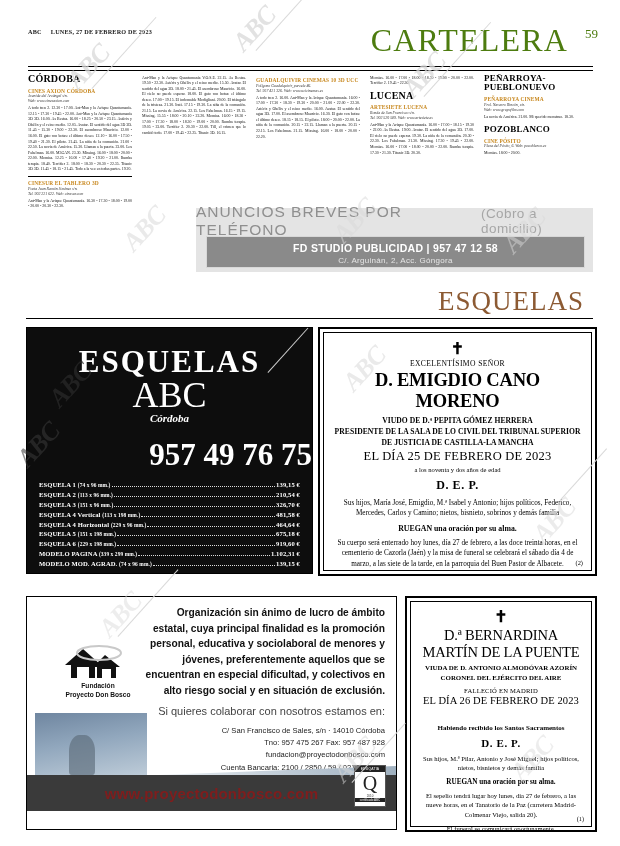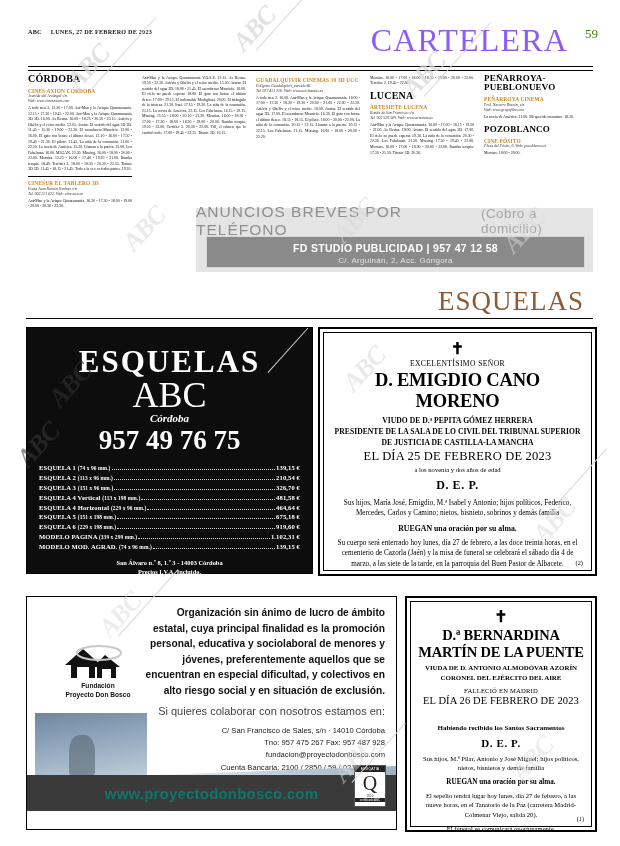--- a/index.html
+++ b/index.html
@@ -17,21 +17,21 @@
   .wm-slash{position:absolute;background:#d7d7d7;height:1.4px;z-index:60;
       transform-origin:left center;pointer-events:none;opacity:.95;}
 
   
   .masthead{position:absolute;left:28px;top:28px;font-size:6.2px;letter-spacing:.25px;
     color:#1a1a1a;font-family:"Liberation Serif",serif;}
   .masthead b{font-weight:700;}
   .masthead .dt{margin-left:9px;font-weight:700;letter-spacing:.2px;}
 
   .section-title{position:absolute;right:52px;top:22px;font-size:32px;
-     letter-spacing:1.2px;color:#8b5cf6;font-family:"Liberation Serif",serif;}
+     letter-spacing:1.2px;color:#4d7c0f;font-family:"Liberation Serif",serif;}
   .pagenum{position:absolute;right:22px;top:26px;font-size:13px;color:#4d7c0f;
      font-family:"Liberation Serif",serif;}
 
   .rule{position:absolute;background:#000;}
 
   
   .listings{position:absolute;left:28px;top:74px;width:565px;height:122px;}
   .lcol{position:absolute;top:0;width:104px;font-size:3.9px;line-height:1.42;
         color:#111;text-align:justify;}
   .lcol.c1{left:0;}
@@ -69,22 +69,22 @@
 
   
   .pricepanel{position:absolute;left:26px;top:327px;width:285px;height:245px;
      background:#0d0d0d;color:#fff;border:1px solid #000;}
   .pp-esq{text-align:center;font-weight:700;font-size:31px;letter-spacing:2px;
      margin-top:16px;font-family:"Liberation Serif",serif;}
   .pp-abc{text-align:center;font-size:36px;letter-spacing:0px;margin-top:-6px;
      font-family:"Liberation Serif",serif;}
   .pp-cord{text-align:center;font-size:11px;font-style:italic;font-weight:700;
      margin-top:-4px;}
-  .pp-tel{text-align:center;font-size:27px;font-weight:700;letter-spacing:0px;
-     margin-top:1px;}
+  .pp-tel{text-align:right;font-size:31px;font-weight:700;letter-spacing:0px;
+     margin-top:13px;}
   .pp-list{margin:8px 12px 0 12px;}
   .pp-row{display:flex;align-items:baseline;font-size:6.6px;font-weight:700;
      letter-spacing:.1px;margin-bottom:2.4px;white-space:nowrap;}
   .pp-row .nm{font-size:6.6px;}
   .pp-row .nm em{font-style:normal;font-size:5.4px;font-weight:700;}
   .pp-row .dots{flex:1;border-bottom:1px dotted #ffffff;margin:0 1px 1.5px 1px;
      height:5px;opacity:.85;}
   .pp-row .pr{font-size:6.6px;}
   .pp-foot{text-align:center;font-size:6.4px;font-weight:700;margin-top:7px;line-height:1.5;}
 
@@ -105,21 +105,21 @@
   .o-fam{font-size:7.2px;line-height:1.45;margin-top:5px;}
   .o-ruegan{font-size:7.8px;font-weight:700;margin-top:5px;}
   .o-body{font-size:7.2px;line-height:1.45;margin-top:5px;text-align:center;}
   .o-ref{position:absolute;right:8px;bottom:4px;font-size:6.4px;}
 
   
   .obit2{position:absolute;left:405px;top:596px;width:188px;height:232px;
      background:#fff;border:2px solid #000;}
   .obit2 .inner{position:absolute;left:3px;top:3px;right:3px;bottom:3px;
      border:1px solid #000;padding:4px 7px 0 7px;text-align:center;}
-  .o2-name{font-size:14.5px;font-weight:700;letter-spacing:-.2px;line-height:1.15;
+  .o2-name{font-size:14.5px;font-weight:400;letter-spacing:-.2px;line-height:1.15;
      margin:1px 0 3px 0;}
   .o2-sub{font-size:6.9px;font-weight:700;line-height:1.4;}
   .o2-fall{font-size:6.6px;letter-spacing:.2px;margin-top:4px;}
   .o2-date{font-size:10.5px;letter-spacing:.1px;margin-top:1px;}
   .o2-sac{font-size:7px;font-weight:700;margin-top:18px;}
   .o2-dep{font-size:11px;font-weight:700;letter-spacing:.6px;margin-top:5px;}
   .o2-fam{font-size:6.6px;line-height:1.45;margin-top:5px;}
   .o2-ruegan{font-size:7.2px;font-weight:700;margin-top:5px;}
   .o2-body{font-size:6.6px;line-height:1.45;margin-top:5px;}
   .o2-ref{position:absolute;right:7px;bottom:4px;font-size:6.2px;}
@@ -140,21 +140,21 @@
   .bosco-photo{position:absolute;left:8px;top:116px;width:112px;height:74px;
      background:linear-gradient(170deg,#6f86a0 0%,#91a7bd 40%,#c9d5df 100%);}
   .bosco-photo .fig{position:absolute;left:34px;top:22px;width:26px;height:40px;
      background:#5c6b7a;border-radius:40% 40% 10% 10%;opacity:.65;}
   .bosco-swoosh{position:absolute;left:0;top:176px;width:369px;height:22px;
      background:linear-gradient(100deg,#ffffff 0%,#e9eef2 35%,#b9c6d2 75%,#9fb0bf 100%);
      transform:skewY(-2.2deg);}
   .bosco-bar{position:absolute;left:0;bottom:18px;width:369px;height:36px;
      background:#3a3a3a;}
   .bosco-url{position:absolute;left:0;bottom:18px;width:369px;height:36px;
-     display:flex;align-items:center;justify-content:center;color:#0f766e;
+     display:flex;align-items:center;justify-content:center;color:#7f1d1d;
      font-family:"Liberation Sans",sans-serif;font-weight:700;font-size:15px;
      letter-spacing:.2px;}
   .bosco-seal{position:absolute;right:10px;bottom:22px;width:30px;height:40px;
      background:#fff;border:1px solid #555;text-align:center;}
   .bosco-seal .top{background:#222;color:#fff;font-size:3.4px;letter-spacing:.2px;
      font-family:"Liberation Sans",sans-serif;padding:1px 0;}
   .bosco-seal .q{font-family:"Liberation Serif",serif;font-size:20px;line-height:22px;color:#222;}
   .bosco-seal .bt{font-size:3px;font-family:"Liberation Sans",sans-serif;color:#333;}
   .bosco-seal .bb{background:#222;color:#fff;font-size:3px;font-family:"Liberation Sans",sans-serif;}
 </style>

